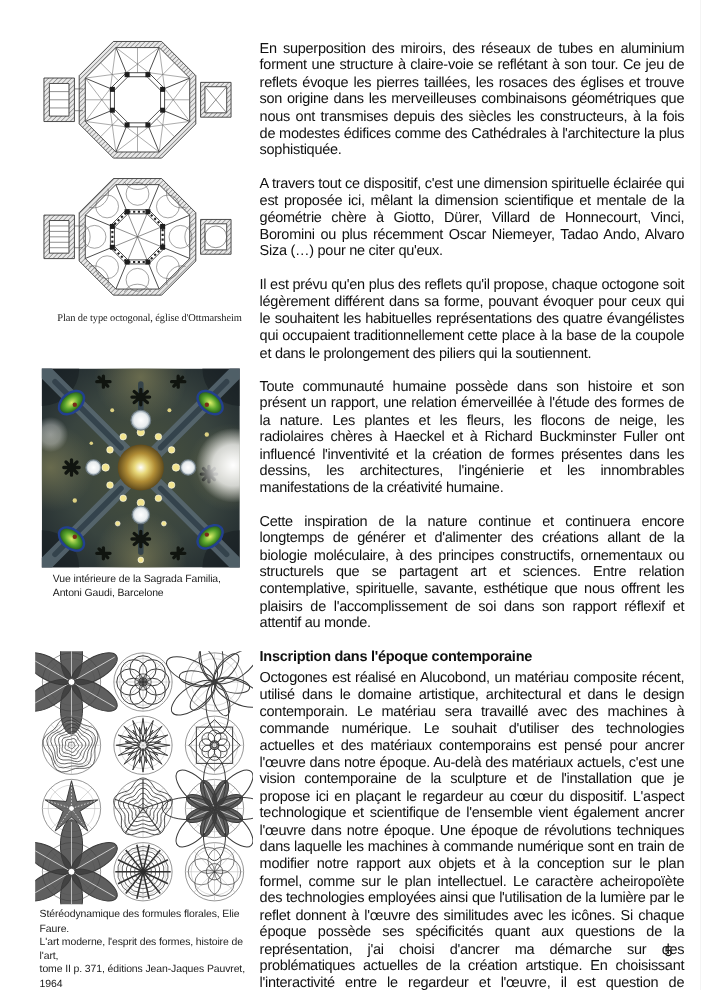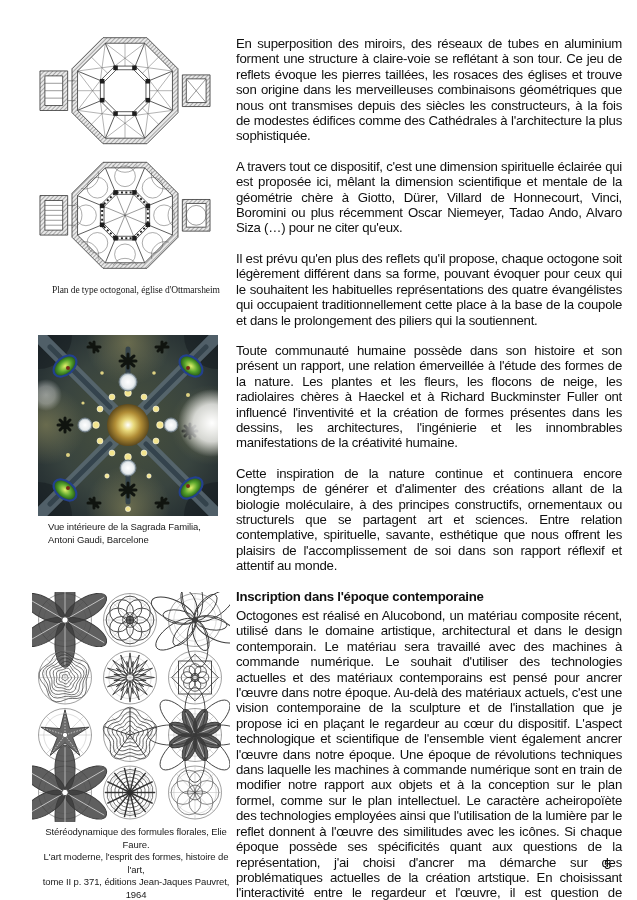--- a/index.html
+++ b/index.html
@@ -13,21 +13,21 @@
   .fig svg{display:block;}
   .figcap{
     font-size:9.5px;line-height:12.5px;color:#1a1a1a;
     white-space:pre-line;letter-spacing:-0.1px;
   }
   #fig-plans{left:36px;top:28px;width:178px;}
   #cap-plans{position:absolute;left:52px;top:284px;width:190px;font-family:Liberation Serif, serif;}
   #fig-sagrada{left:38px;top:335px;width:180px;height:181px;}
   #cap-sagrada{position:absolute;left:26px;top:521px;width:190px;margin-left:22px;}
   #fig-florales{left:32px;top:592px;width:198px;}
-  #cap-florales{position:absolute;left:36px;top:826px;width:200px;text-align:center;}
+  #cap-florales{position:absolute;left:36px;top:826px;width:200px;}
   
   .text-col{
     position:absolute;left:236px;top:36px;width:386px;
     font-size:13.2px;line-height:15.4px;letter-spacing:-0.25px;
     text-align:justify;color:#101010;
   }
   .text-col p{margin:0 0 15px 0;}
   .text-col h2{
     font-size:13.2px;line-height:15.4px;margin:0 0 4px 0;
     font-weight:bold;letter-spacing:-0.25px;text-align:left;

